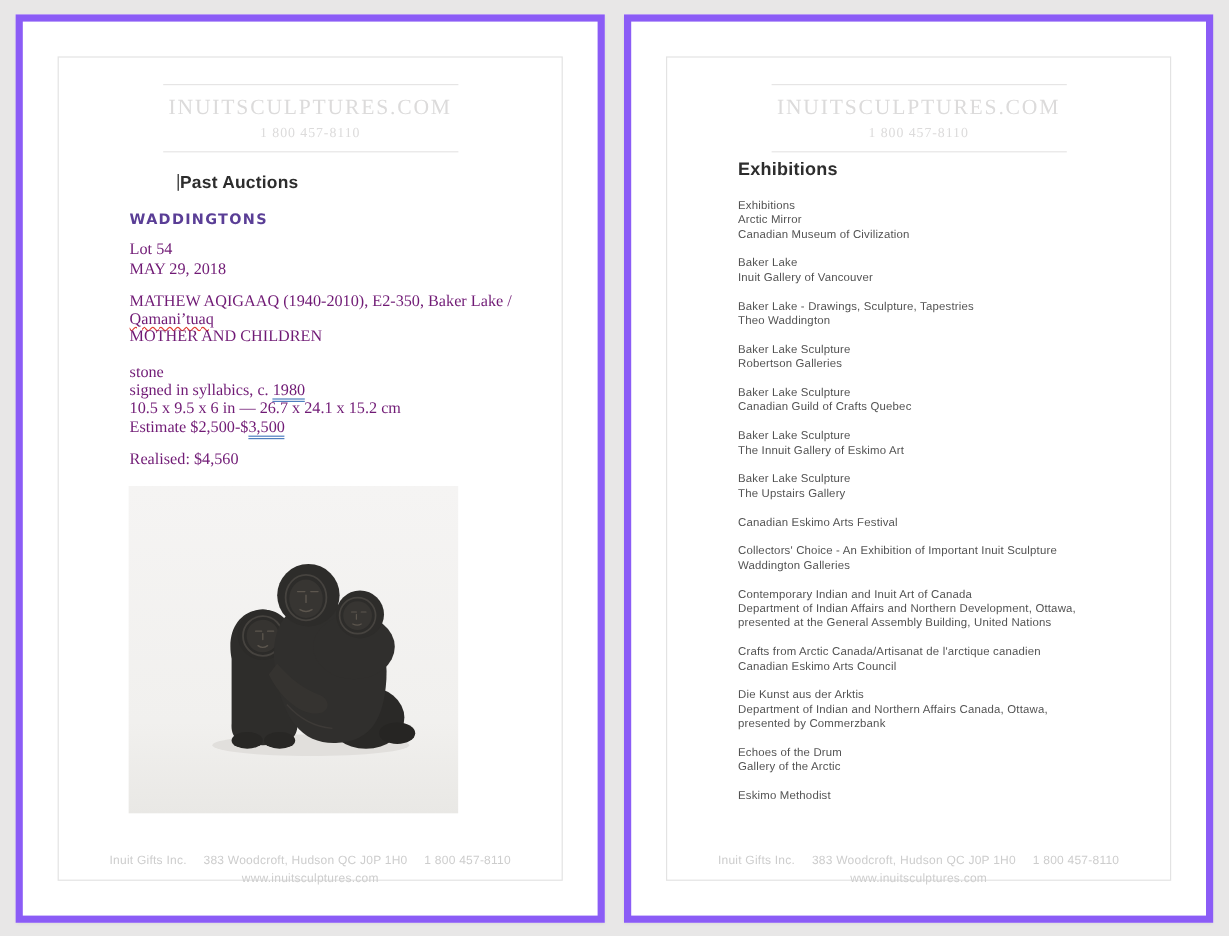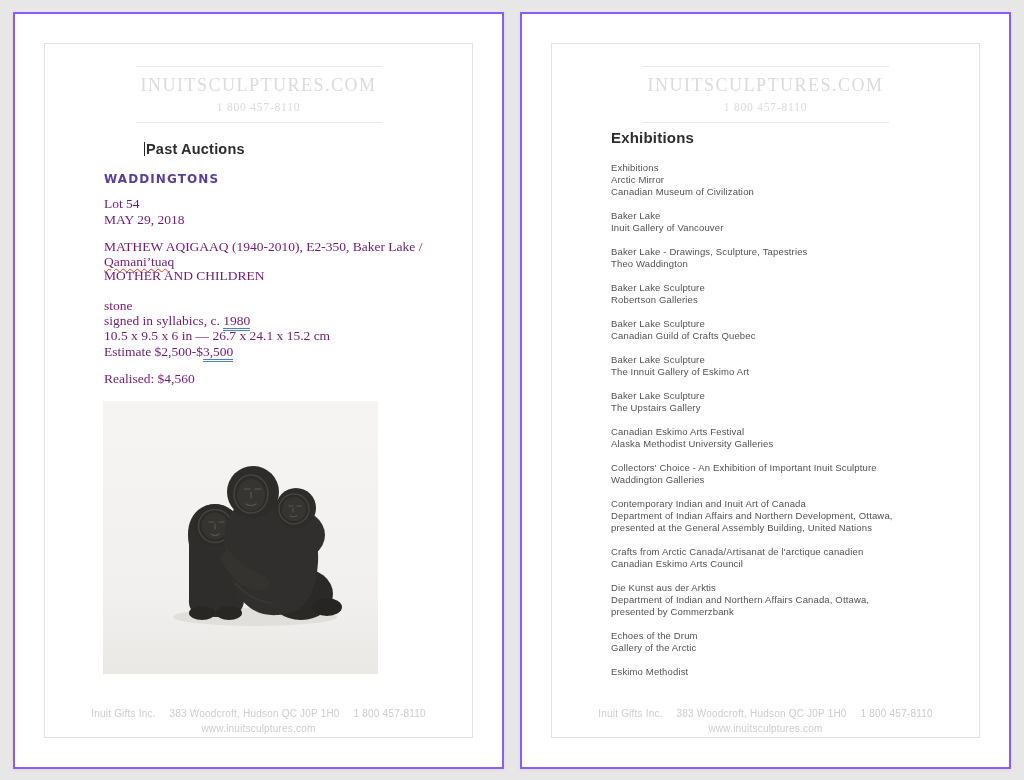--- a/index.html
+++ b/index.html
@@ -1,19 +1,19 @@
 <!DOCTYPE html>
 <html><head>
 <meta charset="utf-8">
 <style>
   html,body{margin:0;padding:0;}
   body{width:1024px;height:780px;background:#e8e7e7;position:relative;
        font-family:"Liberation Sans",sans-serif;overflow:hidden;}
   .page{position:absolute;top:12px;width:491px;height:757px;background:#fff;
-        border:2px solid #8b5cf6;box-sizing:border-box;
+        border:6px solid #8b5cf6;box-sizing:border-box;
         box-shadow:0 1px 3px rgba(0,0,0,0.07);}
   .page-left{left:13px;}
   .page-right{left:520px;}
   .frame{position:absolute;left:29px;top:29px;right:29px;bottom:29px;
          border:1px solid #e3e3e3;pointer-events:none;}
 
   .masthead{position:absolute;top:52px;left:50%;transform:translateX(-50%);
             width:246px;text-align:center;color:#dcdbdb;
             border-top:1px solid #e6e5e5;border-bottom:1px solid #e6e5e5;
             font-family:"Liberation Serif",serif;padding:8px 0 9px 0;}
@@ -169,21 +169,20 @@
       <div class="exh-group">
         <div>Baker Lake Sculpture</div>
         <div>The Innuit Gallery of Eskimo Art</div>
       </div>
       <div class="exh-group">
         <div>Baker Lake Sculpture</div>
         <div>The Upstairs Gallery</div>
       </div>
       <div class="exh-group">
         <div>Canadian Eskimo Arts Festival</div>
-        <div>Alaska Methodist University Galleries</div>
       </div>
       <div class="exh-group">
         <div>Collectors' Choice - An Exhibition of Important Inuit Sculpture</div>
         <div>Waddington Galleries</div>
       </div>
       <div class="exh-group">
         <div>Contemporary Indian and Inuit Art of Canada</div>
         <div>Department of Indian Affairs and Northern Development, Ottawa,</div>
         <div>presented at the General Assembly Building, United Nations</div>
       </div>

